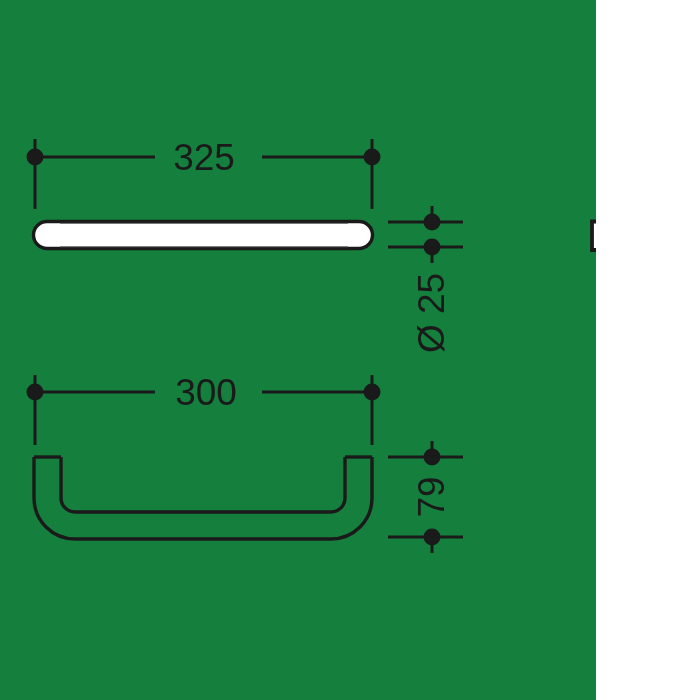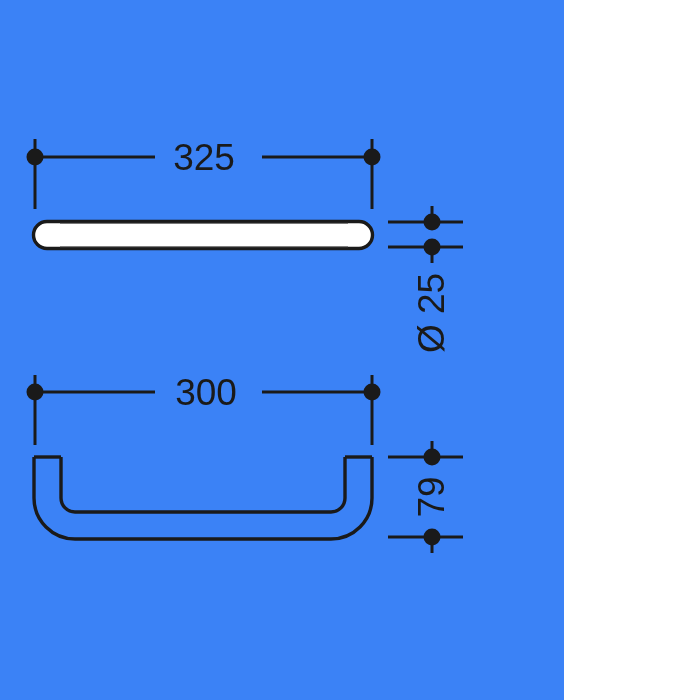--- a/index.html
+++ b/index.html
@@ -4,23 +4,24 @@
 <style>
   html, body {
     margin: 0;
     padding: 0;
     background: #ffffff;
   }
   #root {
     position: relative;
     width: 564px;
     height: 700px;
-    background: #3b82f6;
+    background: #15803d;
     font-family: "Liberation Sans", sans-serif;
     overflow: hidden;
+    padding-left: 32px;
   }
   svg.drawing {
     position: absolute;
     left: 0;
     top: 0;
     width: 700px;
     height: 700px;
     display: block;
   }
   .dim-text {

